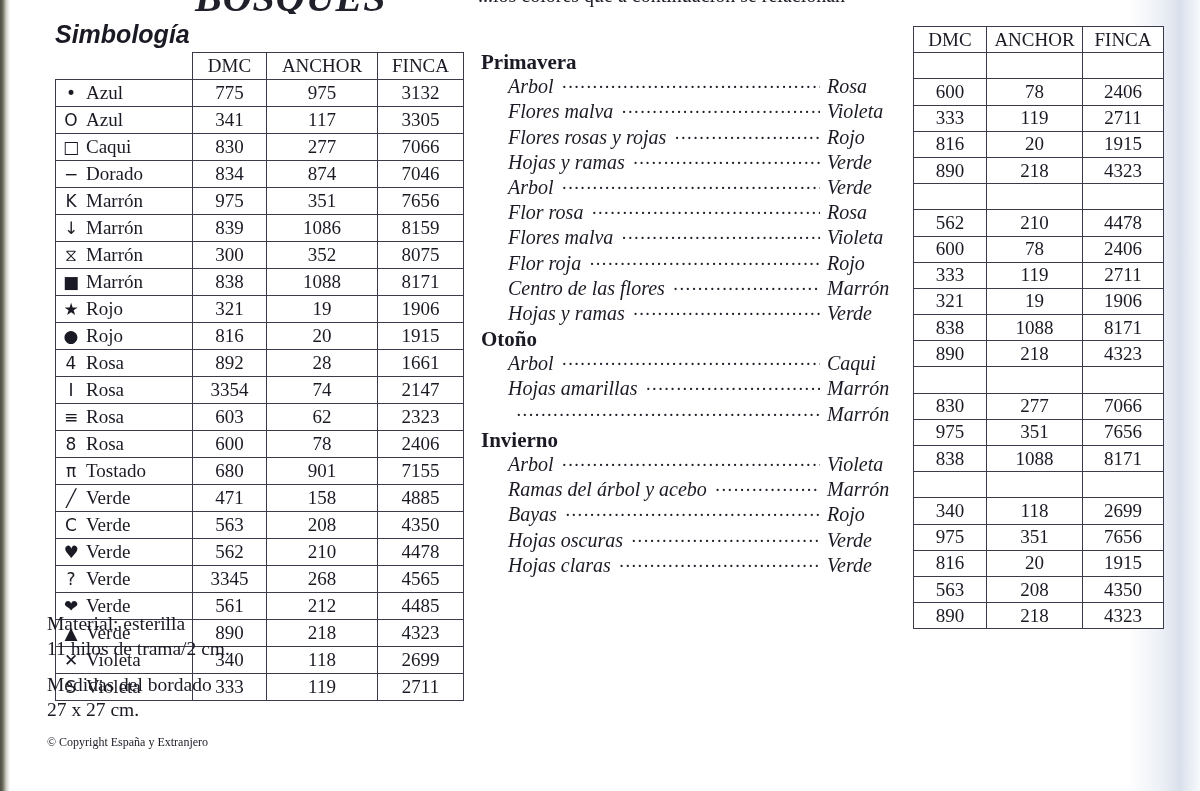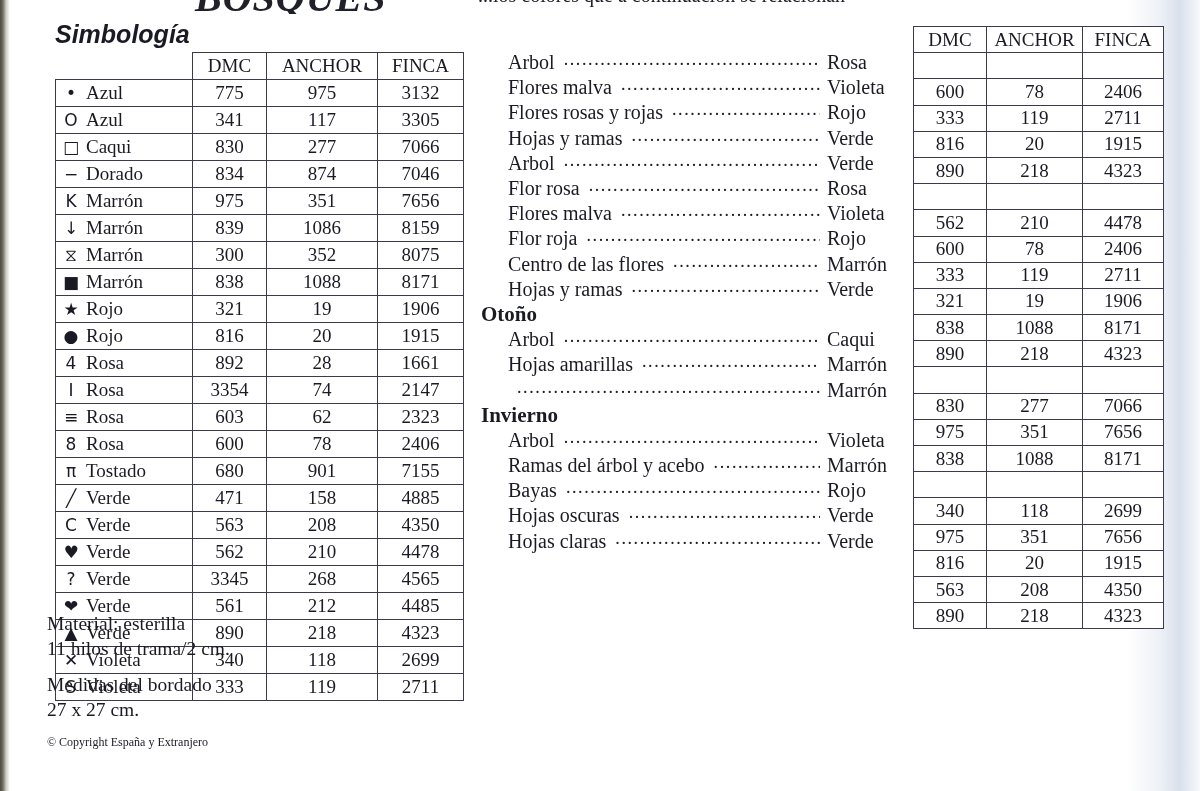--- a/index.html
+++ b/index.html
@@ -139,25 +139,26 @@
   }
   .season-head {
     font-size: 21px;
     font-weight: bold;
     font-family: "Liberation Serif", serif;
     height: 25.2px;
     line-height: 25.2px;
   }
   .season-row {
     display: flex;
-    align-items: center;
+    align-items: flex-start;
     height: 25.2px;
     padding-left: 27px;
     font-size: 20px;
     white-space: nowrap;
+    font-style: italic;
   }
   .sr-label { flex: 0 0 auto; }
   .sr-dots {
     flex: 1 1 auto;
     overflow: hidden;
     margin: 0 7px 0 9px;
     position: relative;
     top: -3px;
     letter-spacing: 1.6px;
     font-size: 18px;
@@ -461,20 +462,21 @@
           </div>
         </td>
         <td class="c-dmc">333</td>
         <td class="c-anchor">119</td>
         <td class="c-finca">2711</td>
       </tr>
     </tbody>
 </table>
 
 <div class="seasons" id="seasons-list">
+    <div class="season-head">Primavera</div>
     <div class="season-row">
       <span class="sr-label">Arbol</span>
       <span class="sr-dots">..........................................................................................</span>
       <span class="sr-color">Rosa</span>
     </div>
     <div class="season-row">
       <span class="sr-label">Flores malva</span>
       <span class="sr-dots">..........................................................................................</span>
       <span class="sr-color">Violeta</span>
     </div>

